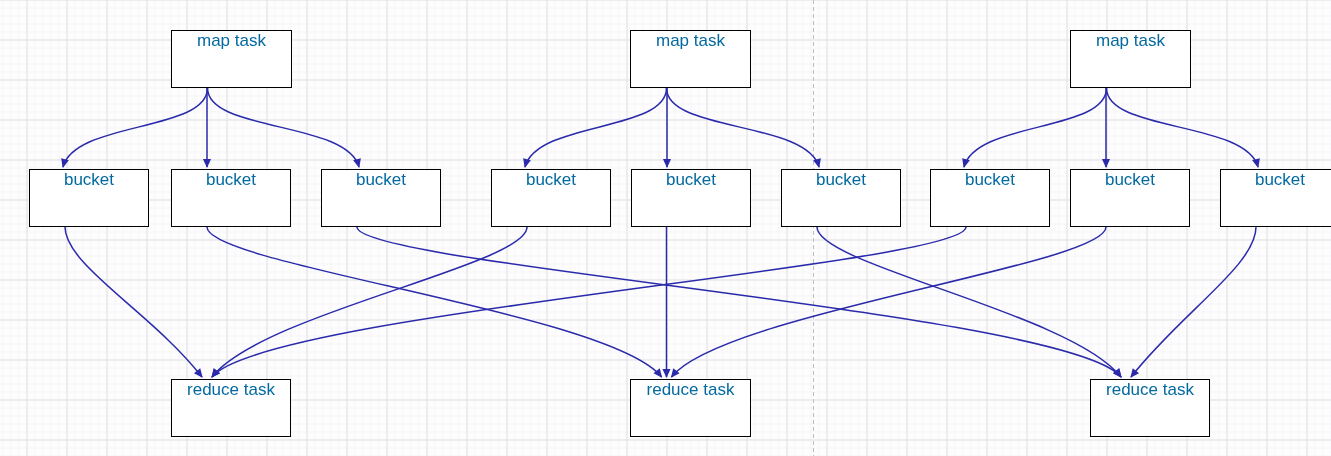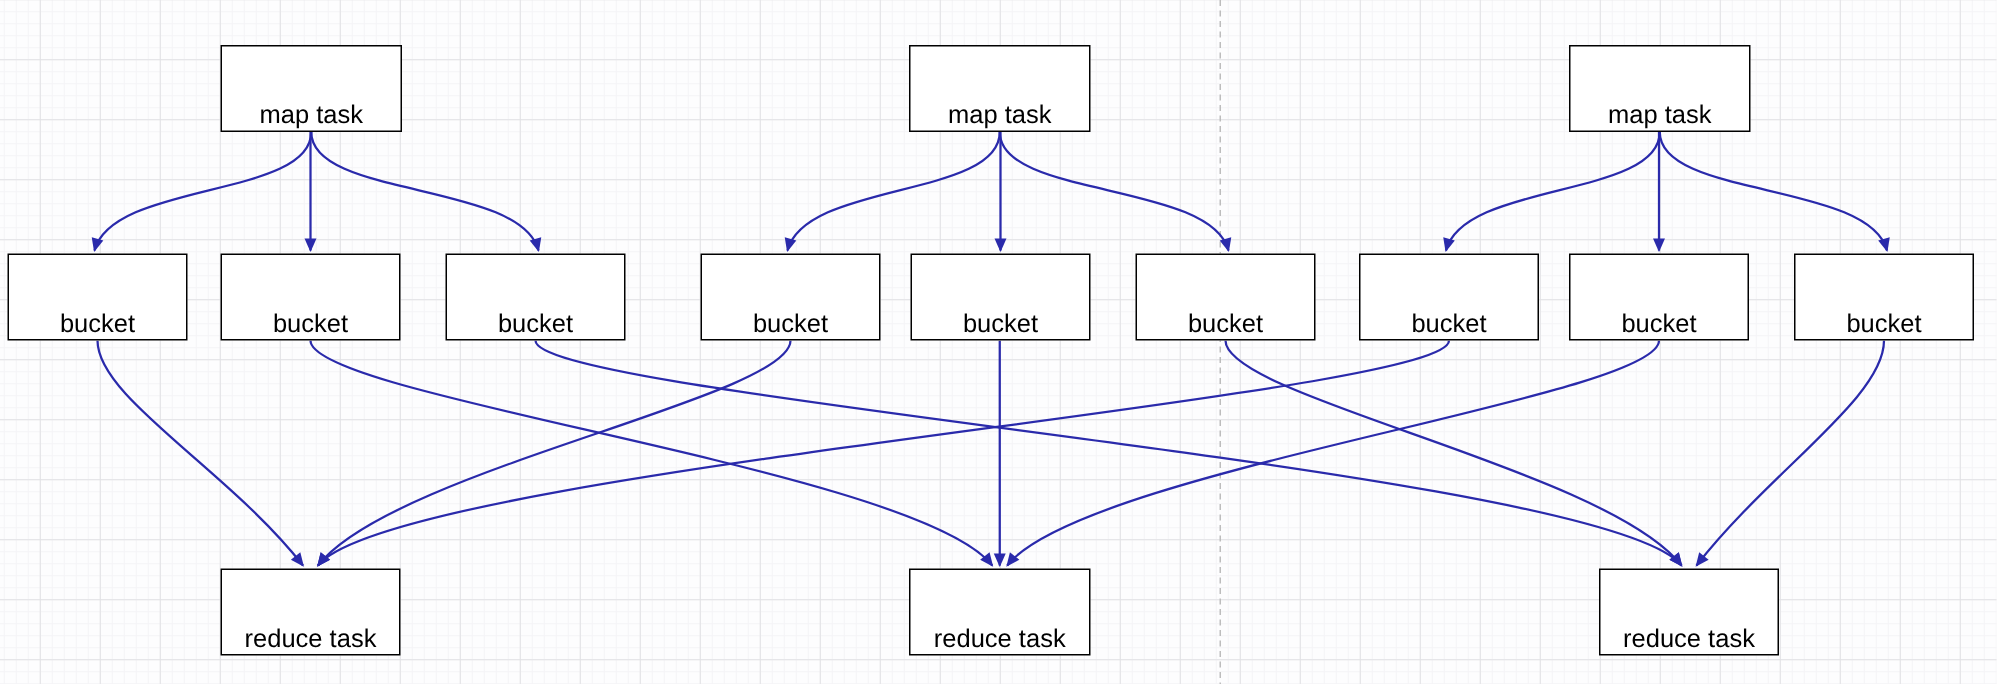--- a/index.html
+++ b/index.html
@@ -16,25 +16,26 @@
       linear-gradient(180deg, #f4f3f6 0, #f4f3f6 1px, transparent 1px);
     background-size:40px 40px, 40px 40px, 8px 8px, 8px 8px;
     background-position:26.5px 0, 0 -0.5px, 2.5px 0, 0 -0.5px;
   }
   #edge-layer{position:absolute;left:0;top:0;z-index:1;}
   .node{
     position:absolute;
     box-sizing:border-box;
     background:#ffffff;
     border:1.5px solid #000000;
-    display:flex;align-items:flex-end;justify-content:center;
+    display:flex;align-items:flex-start;justify-content:center;
     z-index:2;
     font-size:17px;
-    color:#000000;
+    color:#0369a1;
     cursor:default;
+    margin-left:24px;
   }
   .node span{white-space:nowrap;}
 </style>
 </head>
 <body>
 
 <div id="canvas" style="width: 1331px; height: 456px;">
     <svg id="edge-layer" width="1331" height="456">
       <defs>
         <marker id="arrowhead" markerUnits="userSpaceOnUse" markerWidth="12" markerHeight="12" refX="8.5" refY="5" orient="auto">

